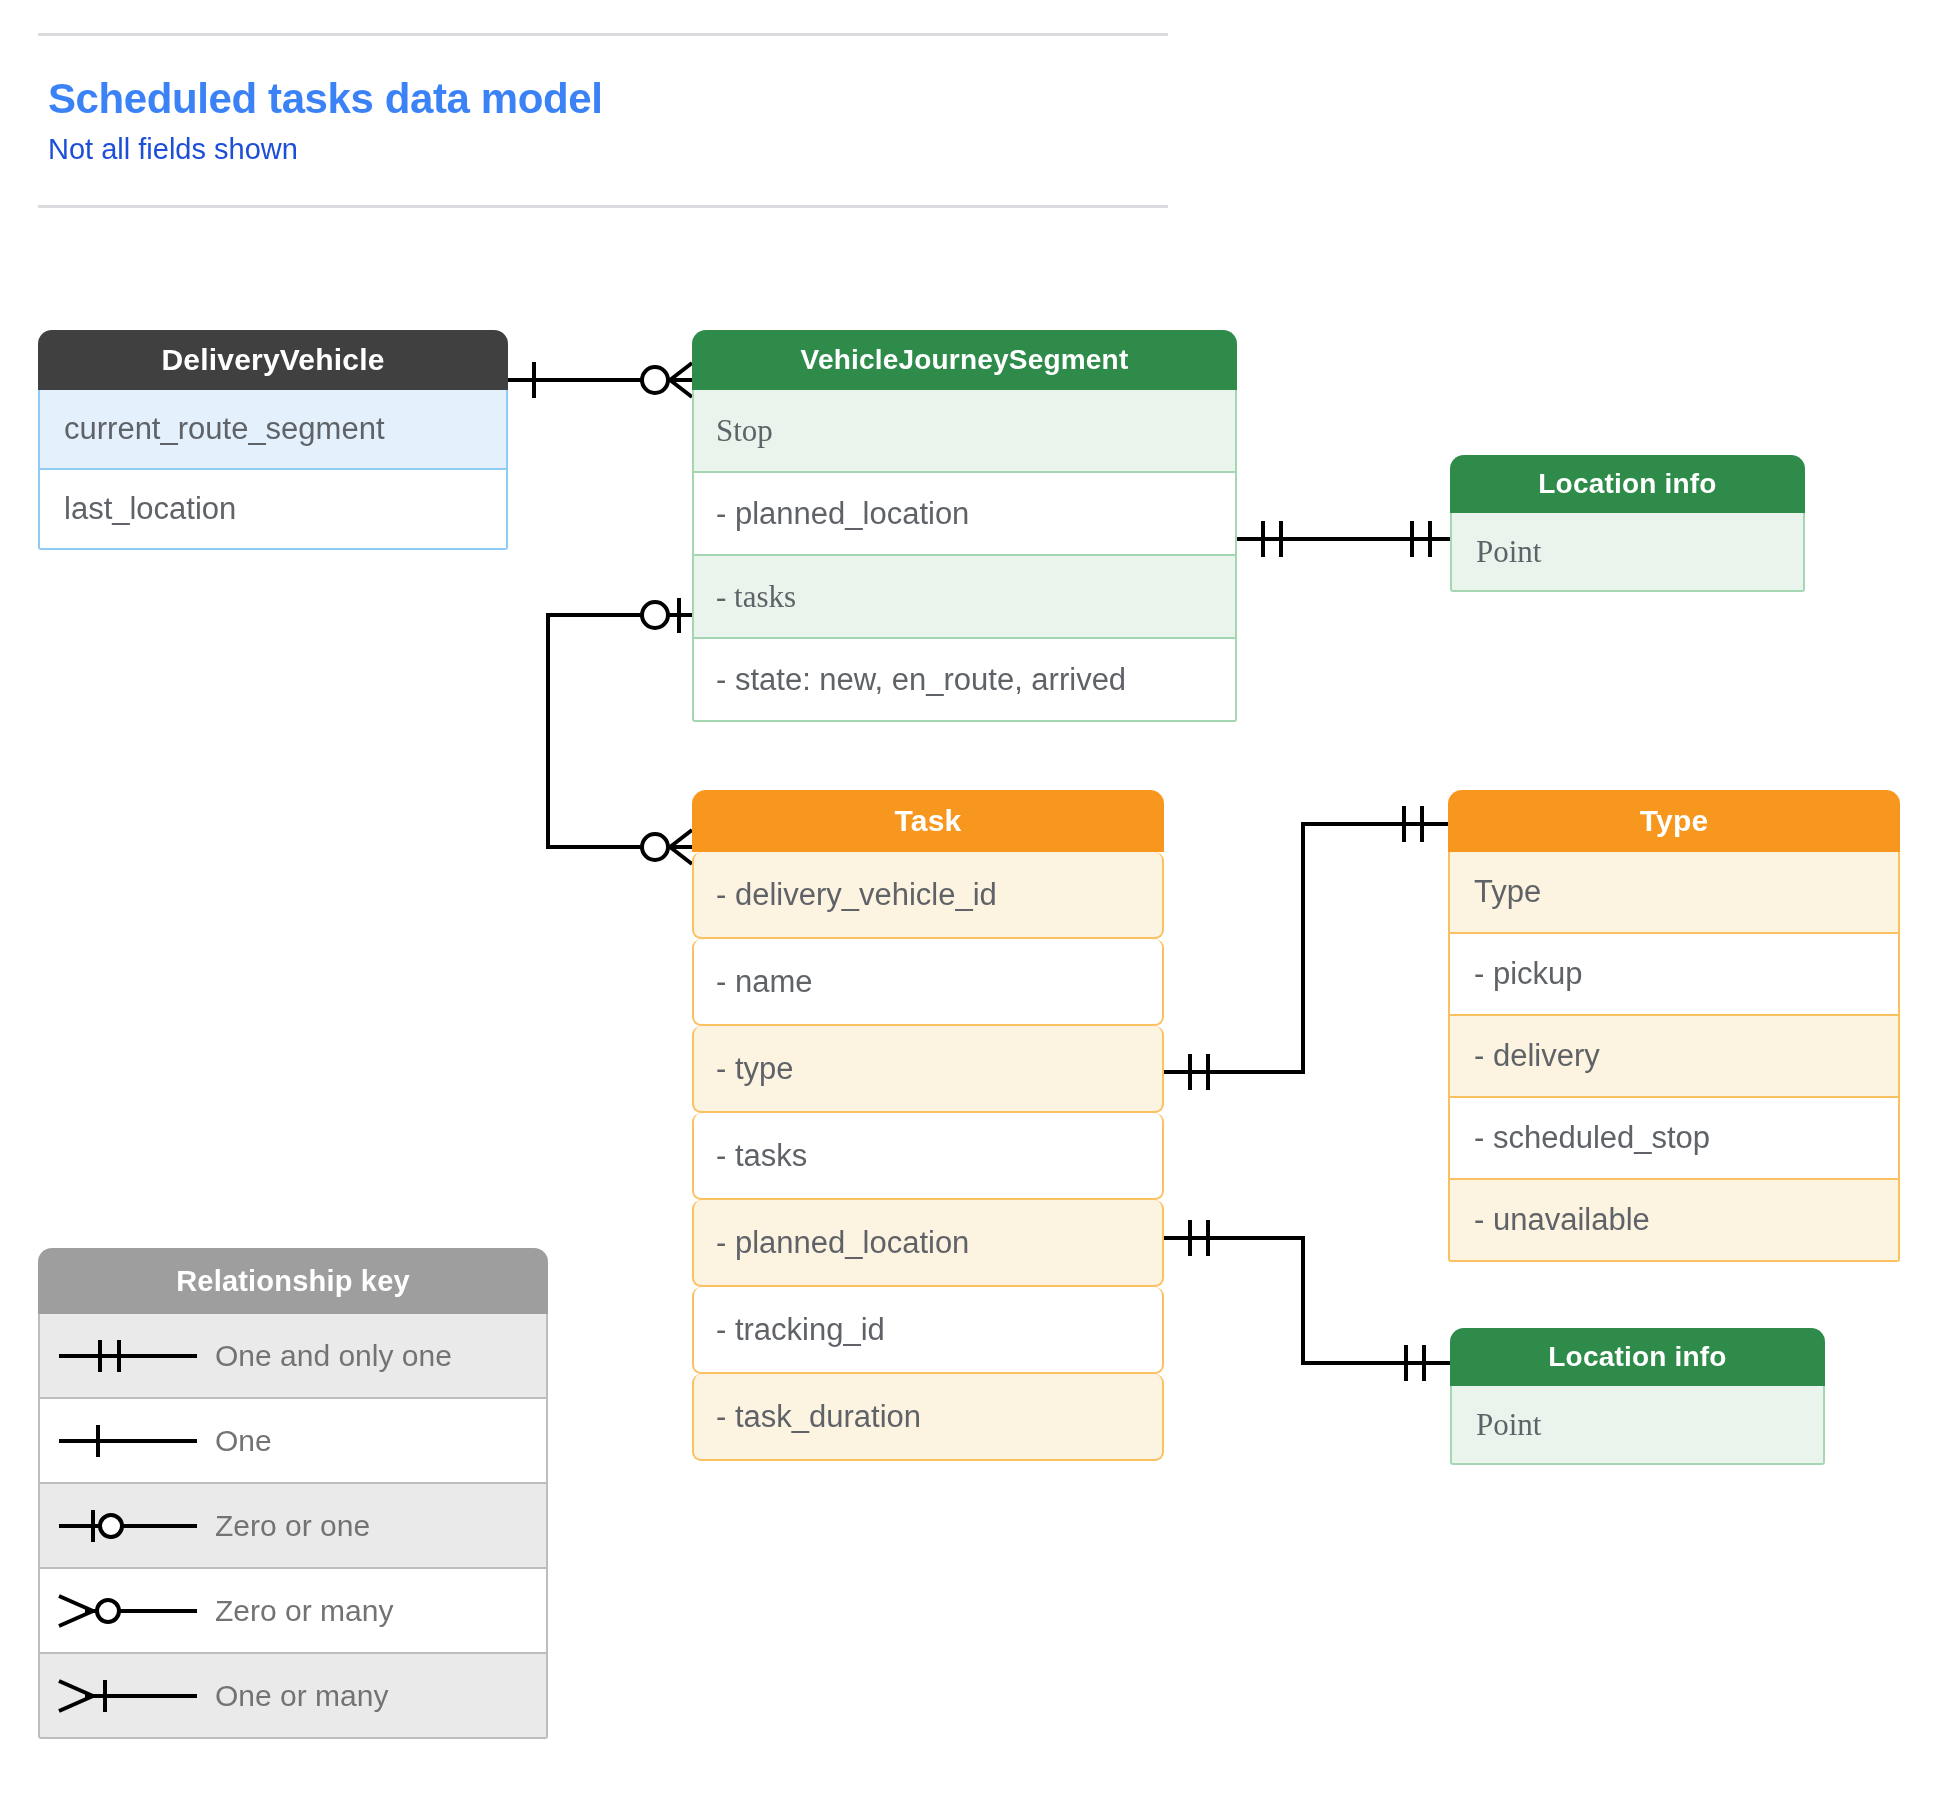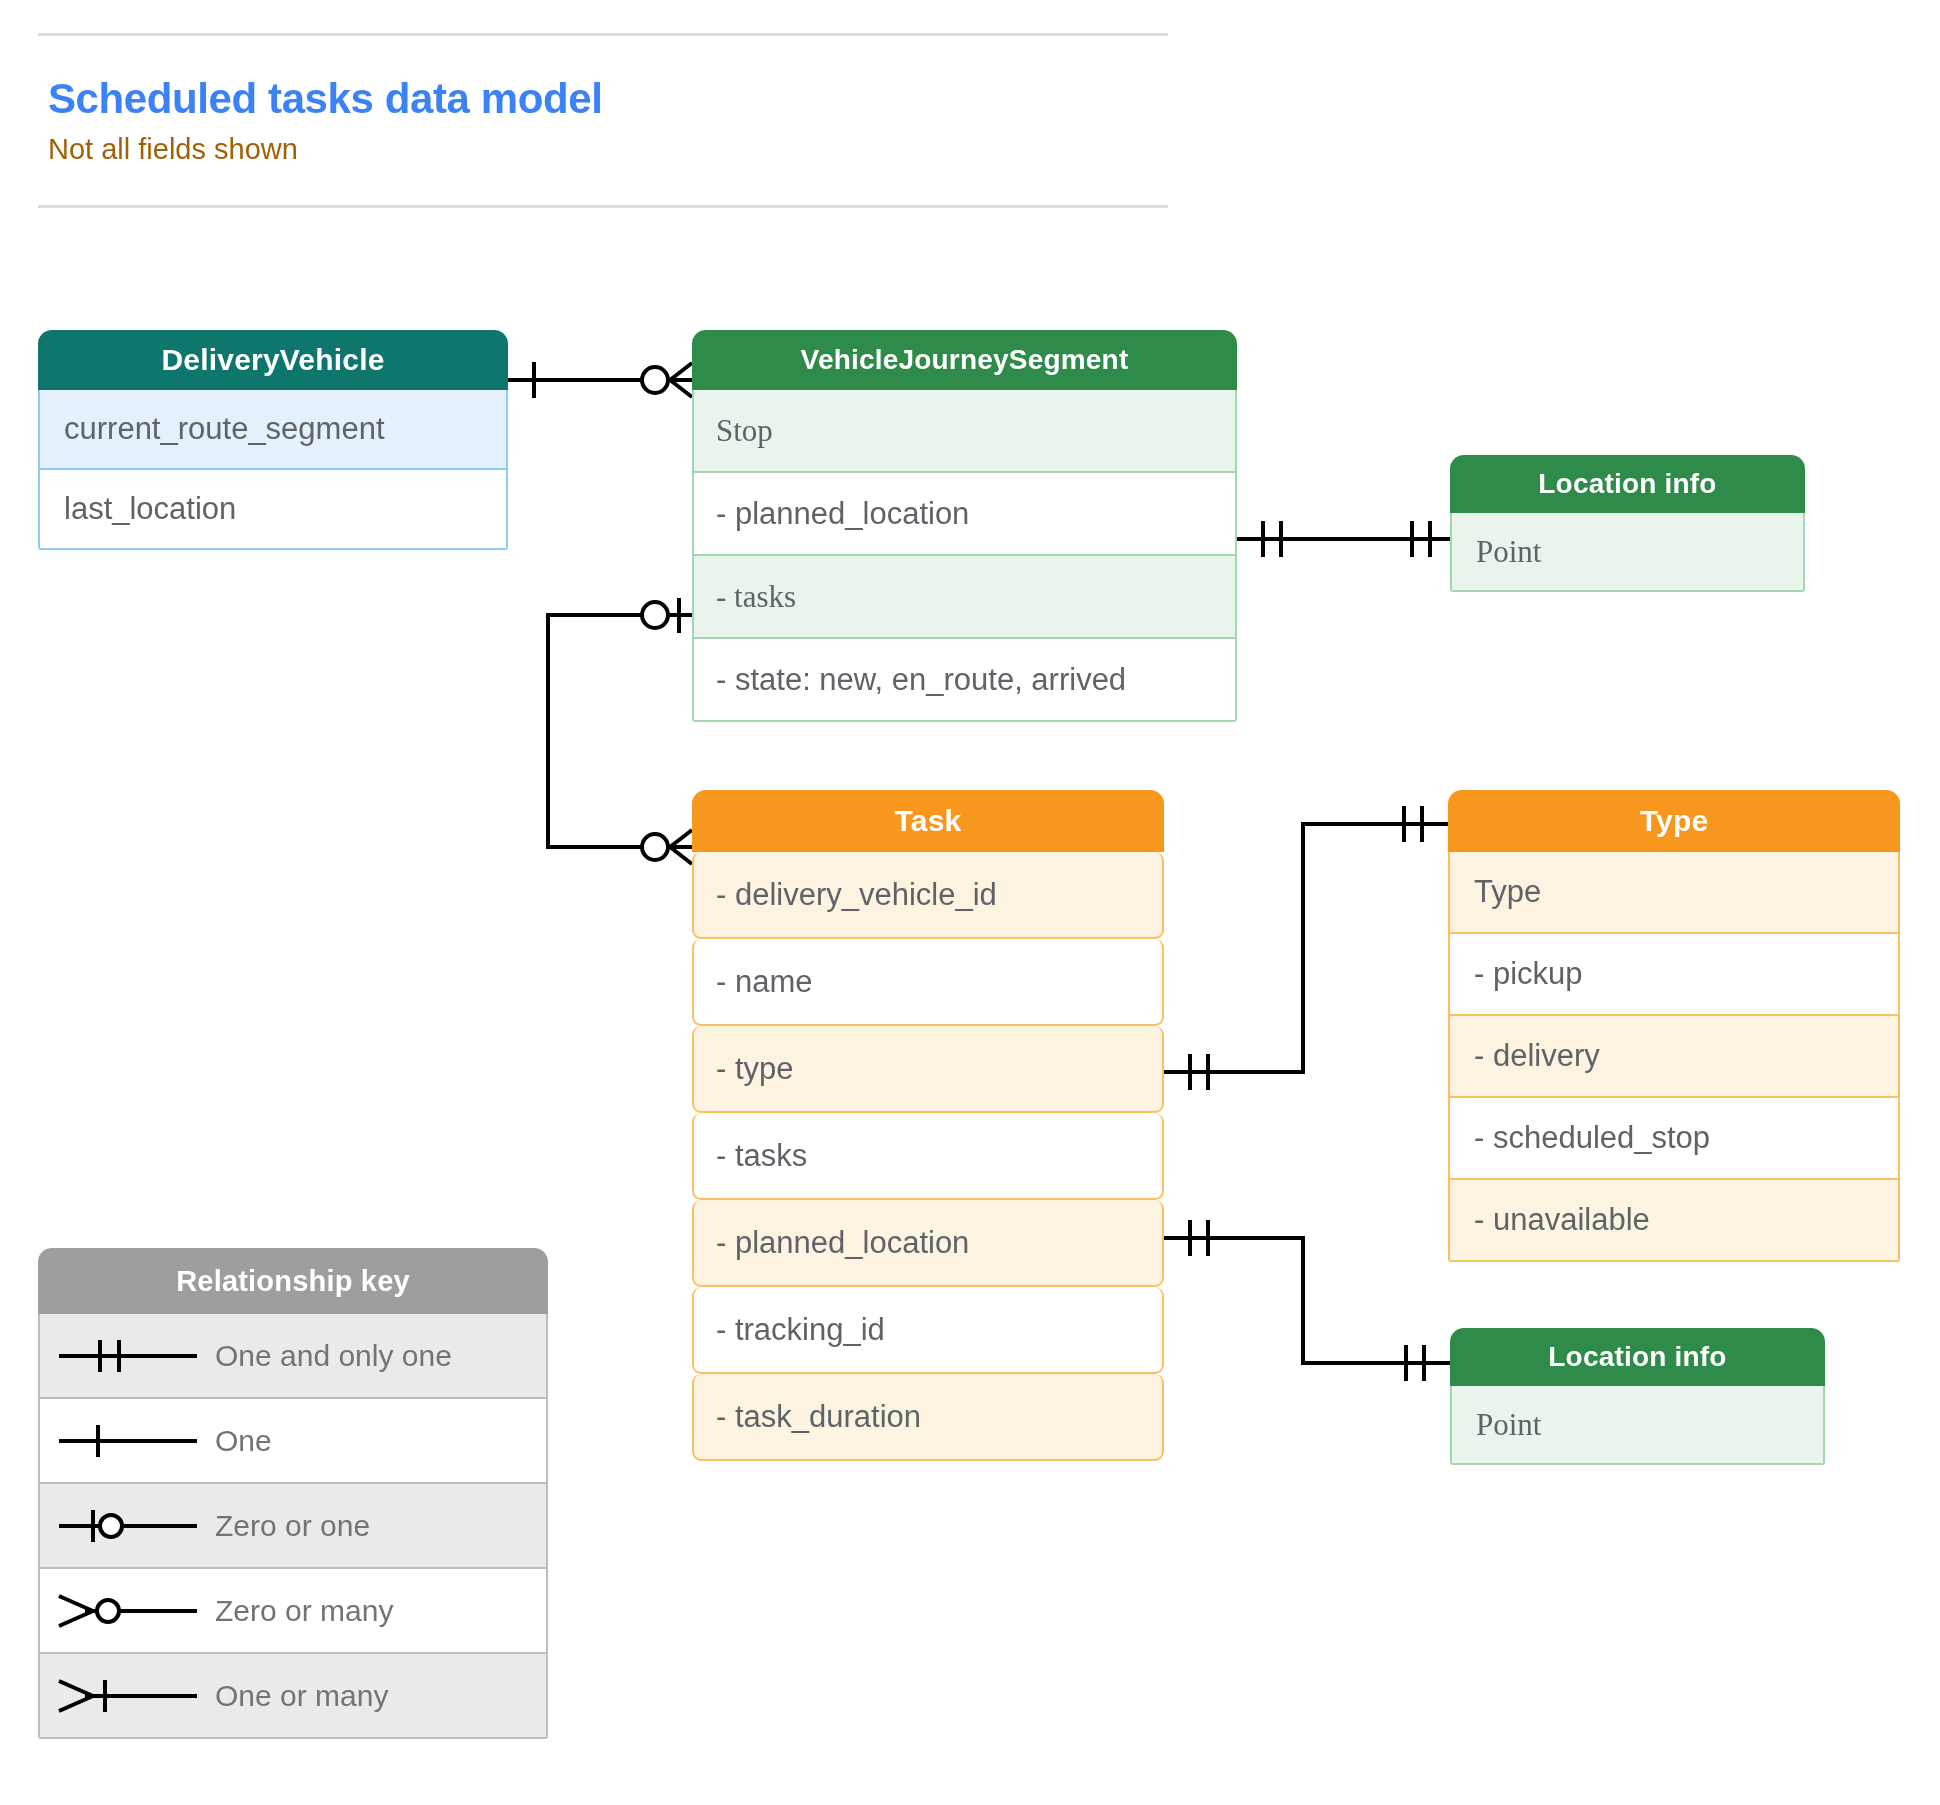--- a/index.html
+++ b/index.html
@@ -17,21 +17,21 @@
   .rule{position:absolute;left:38px;width:1130px;height:3px;background:#dadce0;}
   #rule-top{top:33px;}
   #rule-bottom{top:205px;}
   #page-title{
     position:absolute;left:48px;top:75px;
     font-size:42px;font-weight:bold;color:#3b82f6;
     letter-spacing:-0.4px;white-space:nowrap;
   }
   #page-subtitle{
     position:absolute;left:48px;top:133px;
-    font-size:29px;font-weight:normal;color:#a16207;
+    font-size:29px;font-weight:normal;color:#1d4ed8;
     white-space:nowrap;
   }
 
   
   .entity{position:absolute;}
   .ent-head{
     box-sizing:border-box;
     border-radius:14px 14px 0 0;
     color:#ffffff;font-weight:bold;
     display:flex;align-items:center;justify-content:center;
@@ -41,21 +41,21 @@
   .ent-row{
     box-sizing:border-box;
     display:flex;align-items:center;
     color:#5f6368;
     white-space:nowrap;
     border-left:2px solid;border-right:2px solid;border-bottom:2px solid;
   }
   .ent-row:last-child{border-radius:0 0 3px 3px;}
 
   
-  .t-blue .ent-head{background:#0f766e;}
+  .t-blue .ent-head{background:#404040;}
   .t-blue .ent-row{border-color:#8ecbf5;}
   .t-blue .ent-row.odd{background:#e4f1fd;}
   .t-blue .ent-row.even{background:#ffffff;}
 
   
   .t-green .ent-head{background:#2e8b4a;}
   .t-green .ent-row{border-color:#a5d6b2;}
   .t-green .ent-row.odd{background:#e8f4ec;font-family:Liberation Serif, serif;}
   .t-green .ent-row.even{background:#ffffff;}
 

